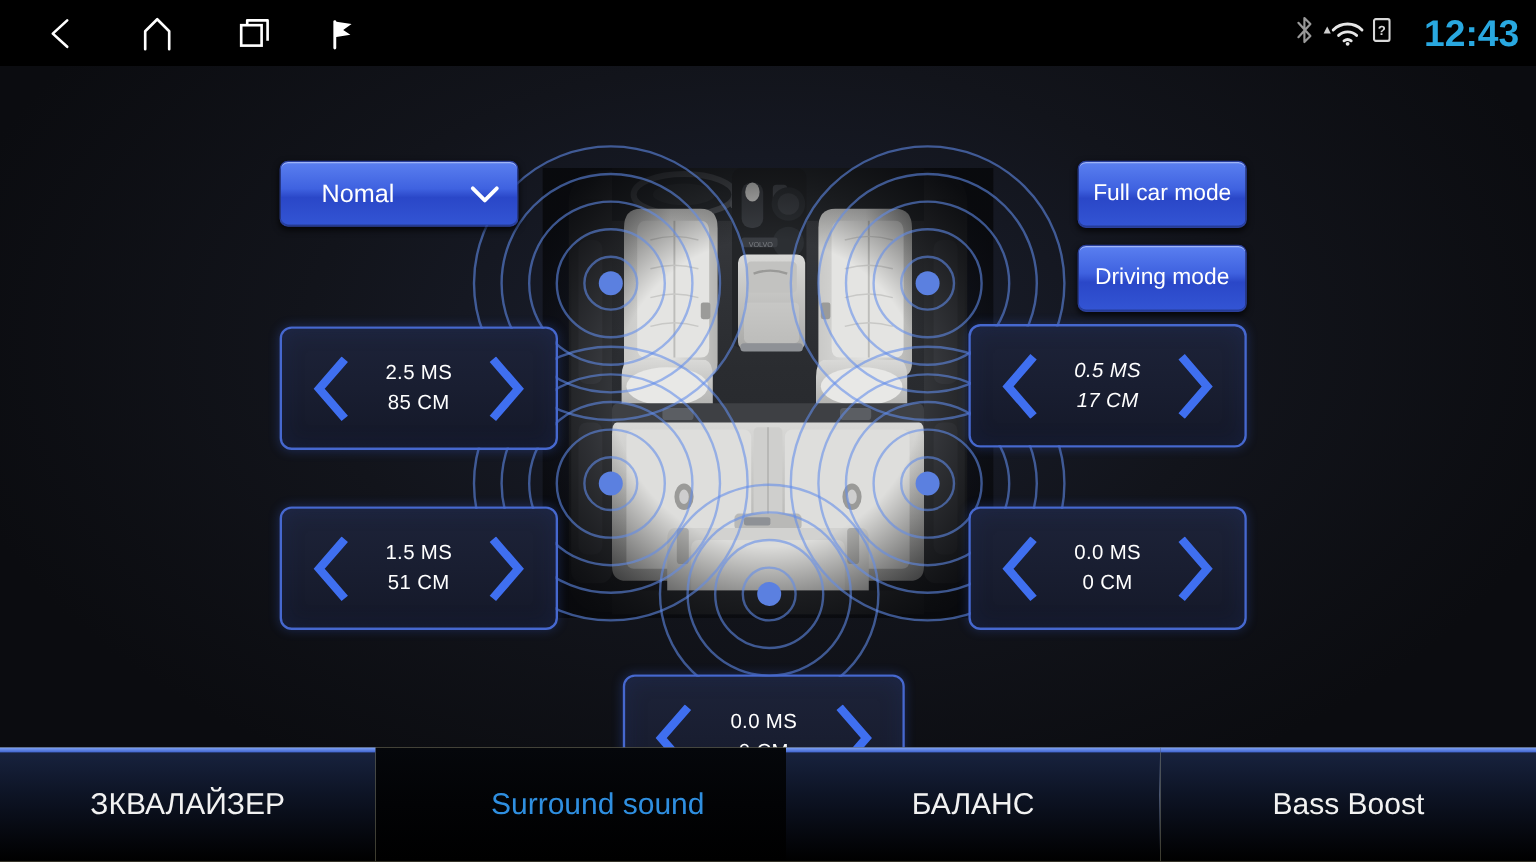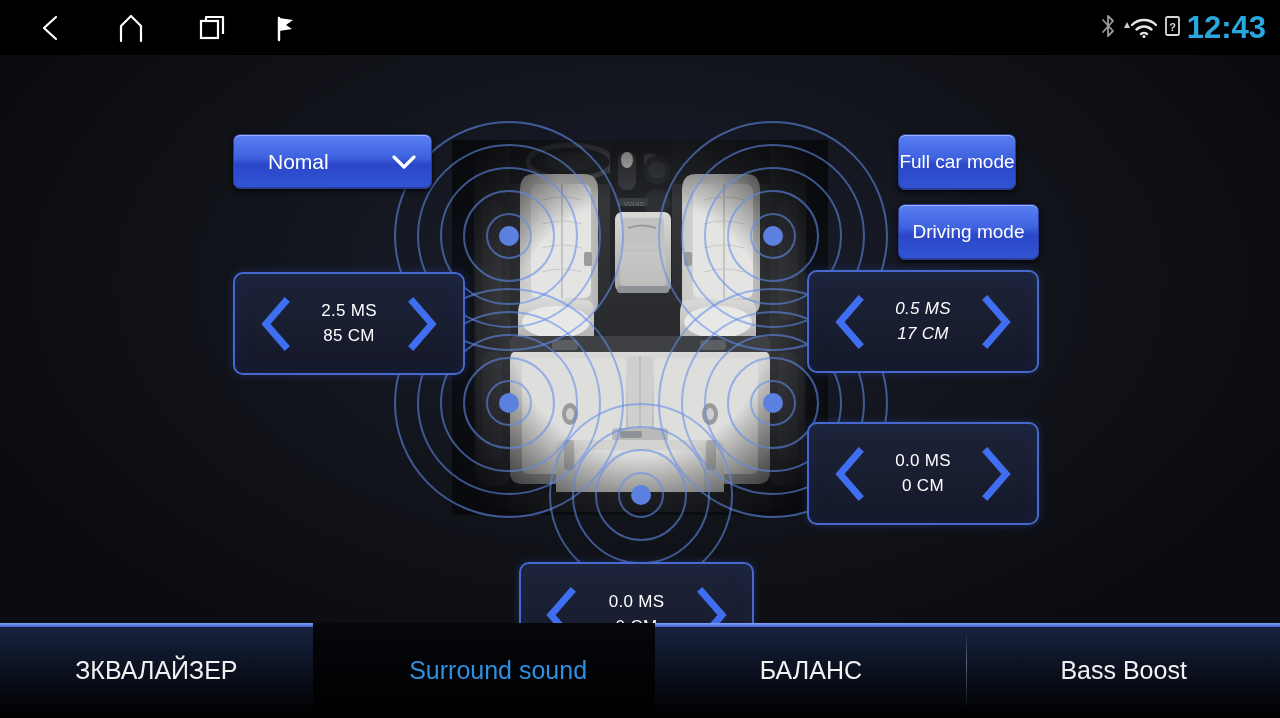--- a/index.html
+++ b/index.html
@@ -38,21 +38,21 @@
   #sb-right {
     position: absolute;
     top: 0; right: 14px; height: 55px;
     display: flex; align-items: center; gap: 7px;
   }
   #clock {
     color: #29a8e0;
     font-size: 31px;
     font-weight: bold;
     letter-spacing: 0px;
-    margin-left: 0;
+    margin-left: 21px;
     line-height: 1;
   }
 
   
   #main {
     position: absolute;
     top: 55px; left: 0;
     width: 1280px; height: 568px;
     background:
       radial-gradient(ellipse 700px 420px at 50% 40%, #1b2030 0%, #12141b 55%, #0b0c10 100%),
@@ -105,21 +105,21 @@
     left: 233px; top: 79px;
     width: 199px; height: 55px;
     padding: 0 14px 0 34px;
     justify-content: space-between;
   }
   #dropdown .dd-label { font-size: 21px; }
   #dropdown .dd-chev { display:flex; align-items:center; }
 
   #btn-fullcar {
     left: 898px; top: 79px;
-    width: 118px; height: 56px;
+    width: 141px; height: 56px;
     justify-content: center;
   }
   #btn-driving {
     left: 898px; top: 149px;
     width: 141px; height: 56px;
     justify-content: center;
   }
   #btn-fullcar span, #btn-driving span { font-size: 19px; }
 
   
@@ -465,20 +465,36 @@
         <span class="ms">0.5 MS</span>
         <span class="cm">17 CM</span>
       </div>
       <div class="arrow">
         <svg width="36" height="54" viewBox="0 0 36 54">
           <polyline points="9,5 28,27 9,49" fill="none" stroke="#3f6ff0" stroke-width="7" stroke-linecap="square" stroke-linejoin="miter"></polyline>
         </svg>
       </div>
     </div>
 
+    <div id="panel-rl" class="panel">
+      <div class="arrow">
+        <svg width="36" height="54" viewBox="0 0 36 54">
+          <polyline points="27,5 8,27 27,49" fill="none" stroke="#3f6ff0" stroke-width="7" stroke-linecap="square" stroke-linejoin="miter"></polyline>
+        </svg>
+      </div>
+      <div class="vals">
+        <span class="ms">1.5 MS</span>
+        <span class="cm">51 CM</span>
+      </div>
+      <div class="arrow">
+        <svg width="36" height="54" viewBox="0 0 36 54">
+          <polyline points="9,5 28,27 9,49" fill="none" stroke="#3f6ff0" stroke-width="7" stroke-linecap="square" stroke-linejoin="miter"></polyline>
+        </svg>
+      </div>
+    </div>
 
     <div id="panel-rr" class="panel">
       <div class="arrow">
         <svg width="36" height="54" viewBox="0 0 36 54">
           <polyline points="27,5 8,27 27,49" fill="none" stroke="#3f6ff0" stroke-width="7" stroke-linecap="square" stroke-linejoin="miter"></polyline>
         </svg>
       </div>
       <div class="vals">
         <span class="ms">0.0 MS</span>
         <span class="cm">0 CM</span>

